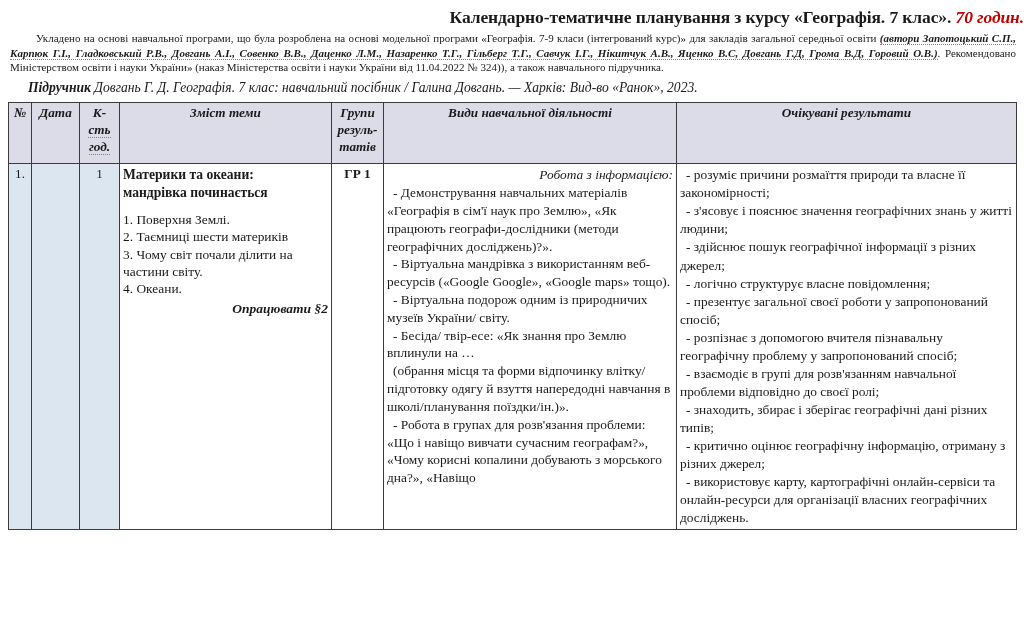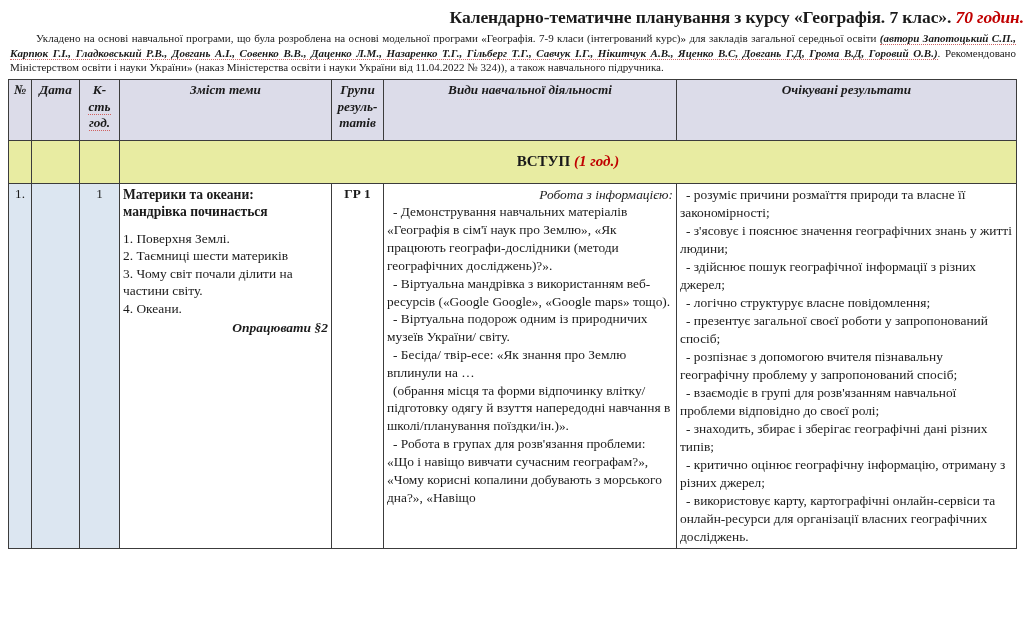--- a/index.html
+++ b/index.html
@@ -196,20 +196,23 @@
 
   <h1 class="doc-title">
     <span>Календарно-тематичне планування з курсу «Географія. 7 клас».</span>
     <span class="hours">70 годин.</span>
   </h1>
 
   <p class="intro-p">
     <span>Укладено на основі навчальної програми, що була розроблена на основі модельної програми «Географія. 7-9 класи (інтегрований курс)» для закладів загальної середньої освіти </span><span class="authors spell">(автори Запотоцький С.П., Карпюк Г.І., Гладковський Р.В., Довгань А.І., Совенко В.В., Даценко Л.М., Назаренко Т.Г., Гільберг Т.Г., Савчук І.Г., Нікитчук А.В., Яценко В.С, Довгань Г.Д, Грома В.Д, Горовий О.В.)</span><span>. Рекомендовано Міністерством освіти і науки України» (наказ Міністерства освіти і науки України від 11.04.2022 № 324)), а також навчального підручника.</span>
   </p>
 
+  <p class="book-p">
+    <span class="lead">Підручник</span><span> Довгань Г. Д. Географія. 7 клас: навчальний посібник / Галина Довгань. — Харків: Вид-во «Ранок», 2023.</span>
+  </p>
 
   <table class="ktp">
     <colgroup>
       <col class="w-num">
       <col class="w-date">
       <col class="w-hours">
       <col class="w-cont">
       <col class="w-grp">
       <col class="w-act">
       <col class="w-res">
@@ -227,28 +230,20 @@
         <th class="small-head">
           <span>Групи</span><br>
           <span>резуль-</span><br>
           <span>татів</span>
         </th>
         <th>Види навчальної діяльності</th>
         <th>Очікувані результати</th>
       </tr>
     </thead>
     <tbody>
-      <tr class="section-row">
-        <td></td>
-        <td></td>
-        <td></td>
-        <td class="section-title" colspan="4">
-          <span>ВСТУП </span><span class="sec-hours">(1 год.)</span>
-        </td>
-      </tr>
 
       <tr>
         <td class="c-num">1.</td>
         <td class="c-date"></td>
         <td class="c-hours">1</td>
 
         <td class="c-content">
           <div class="topic-title">
             <span>Материки та океани:</span><br>
             <span>мандрівка починається</span>

